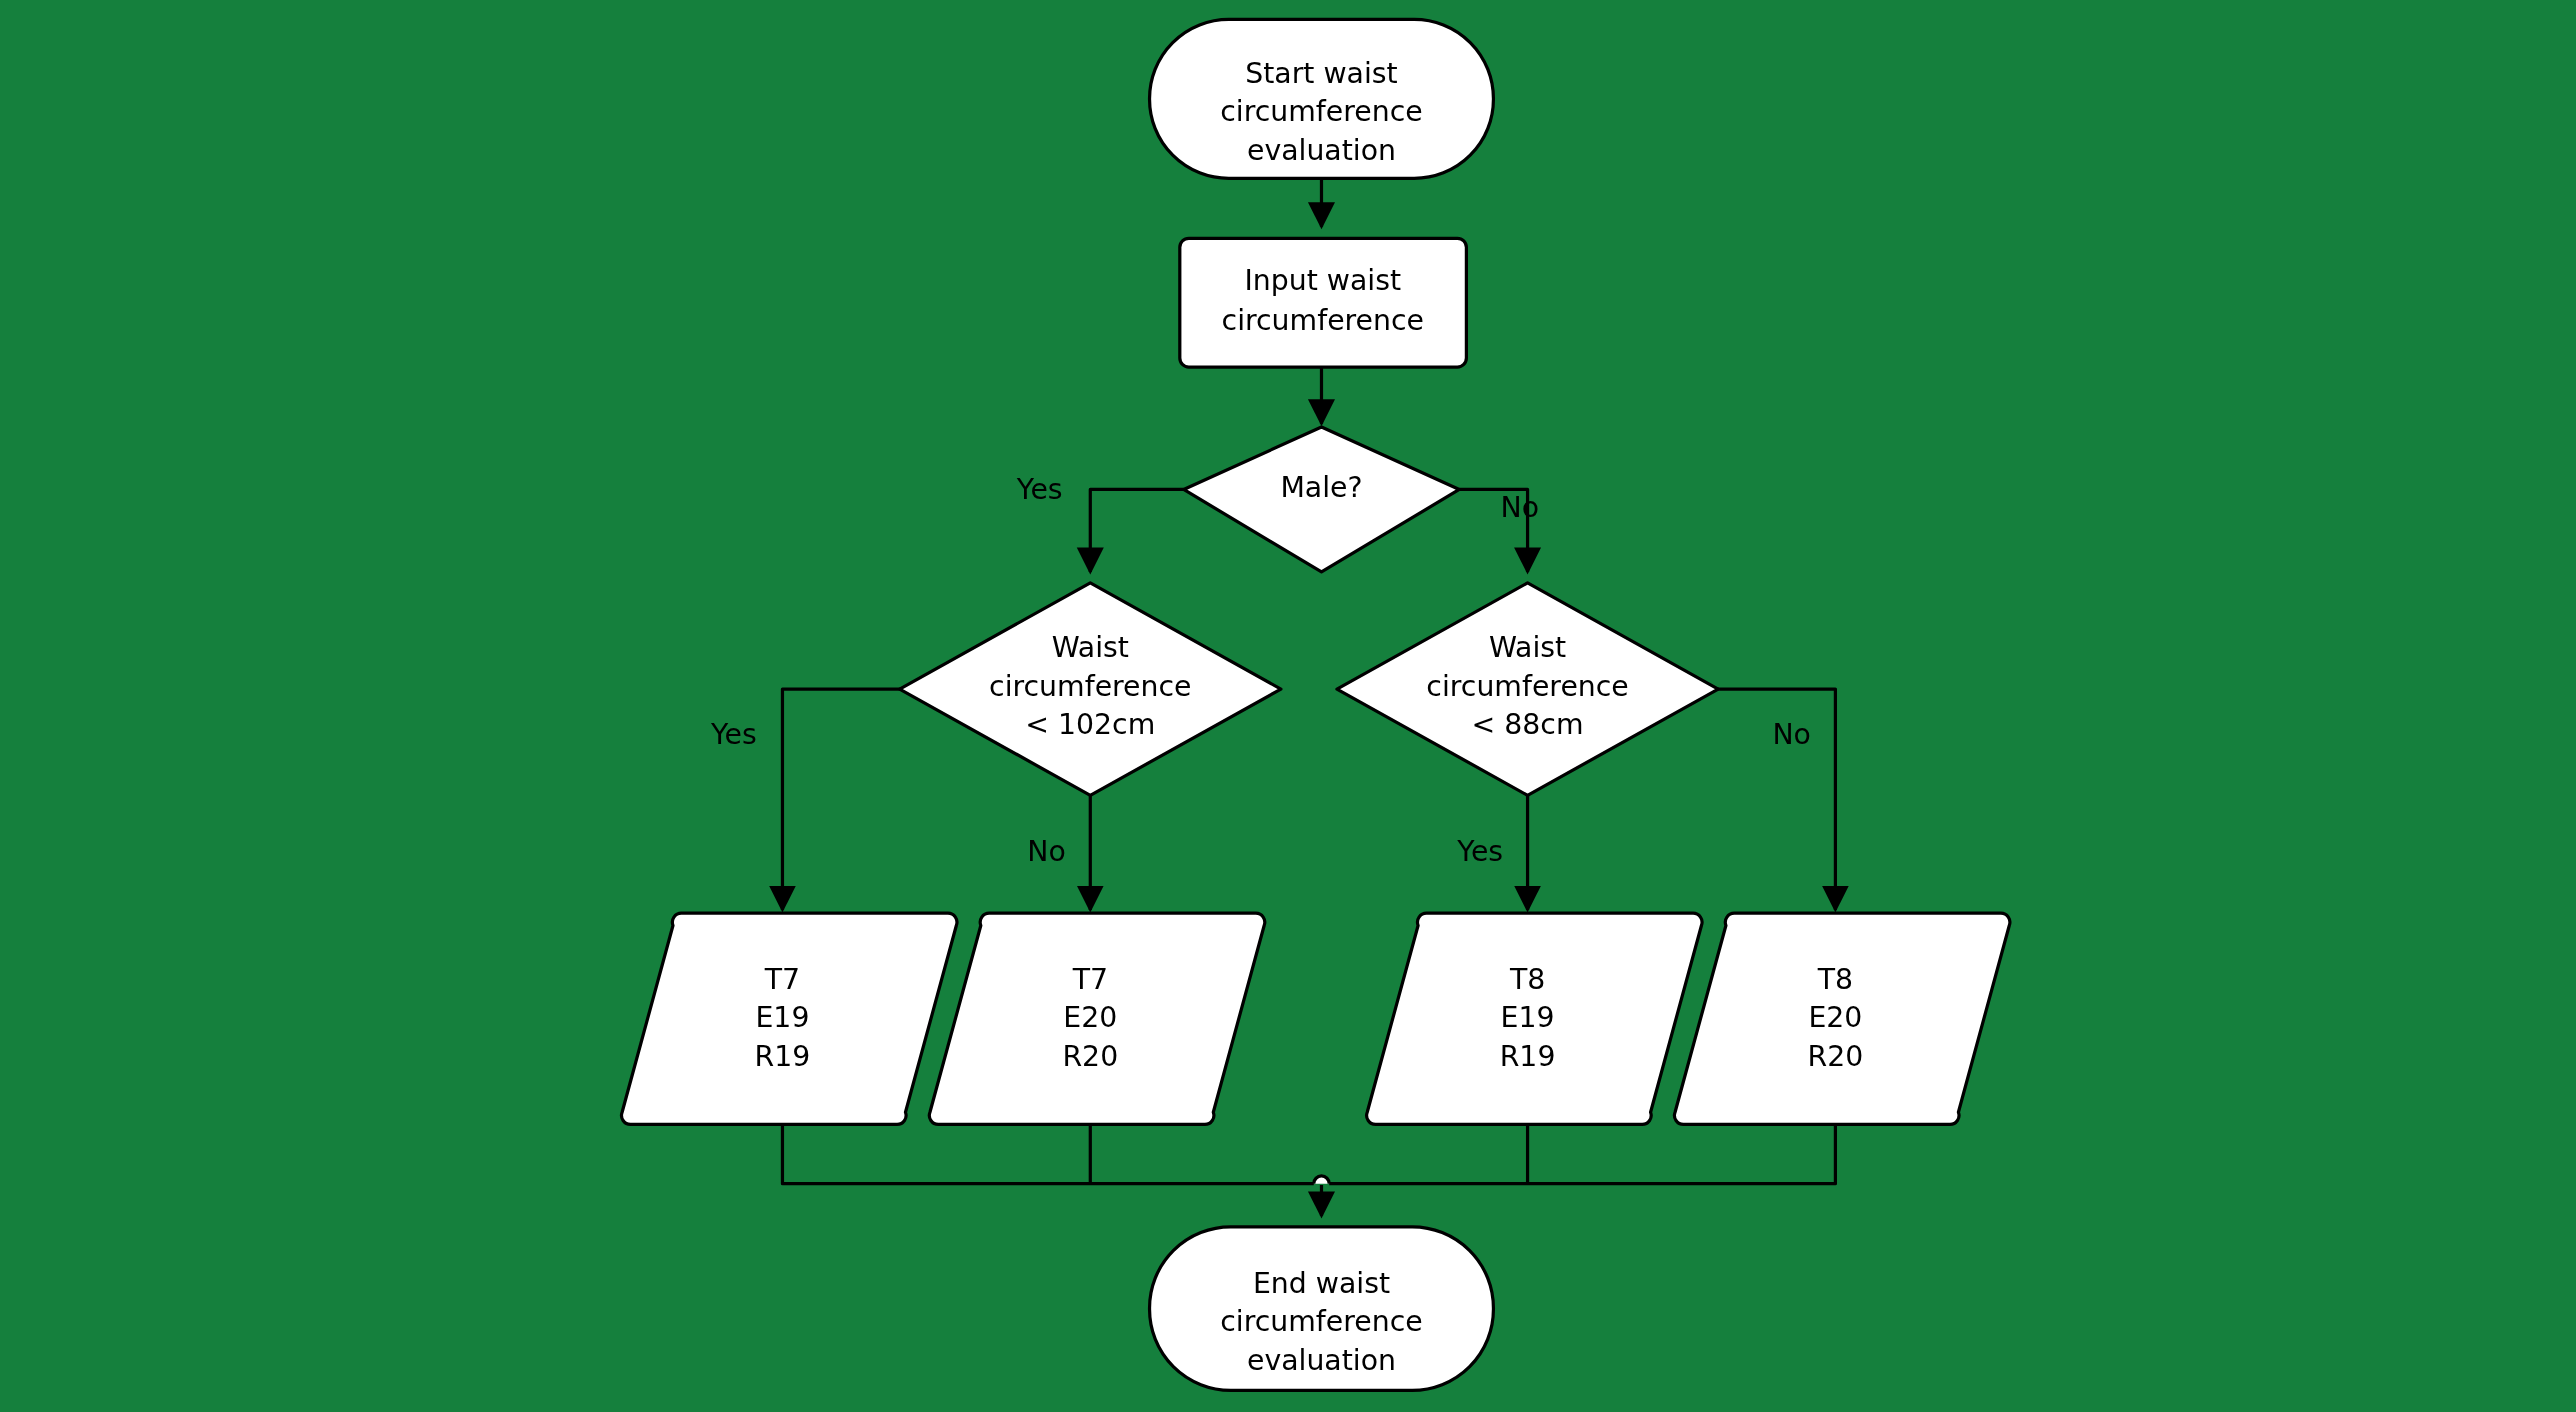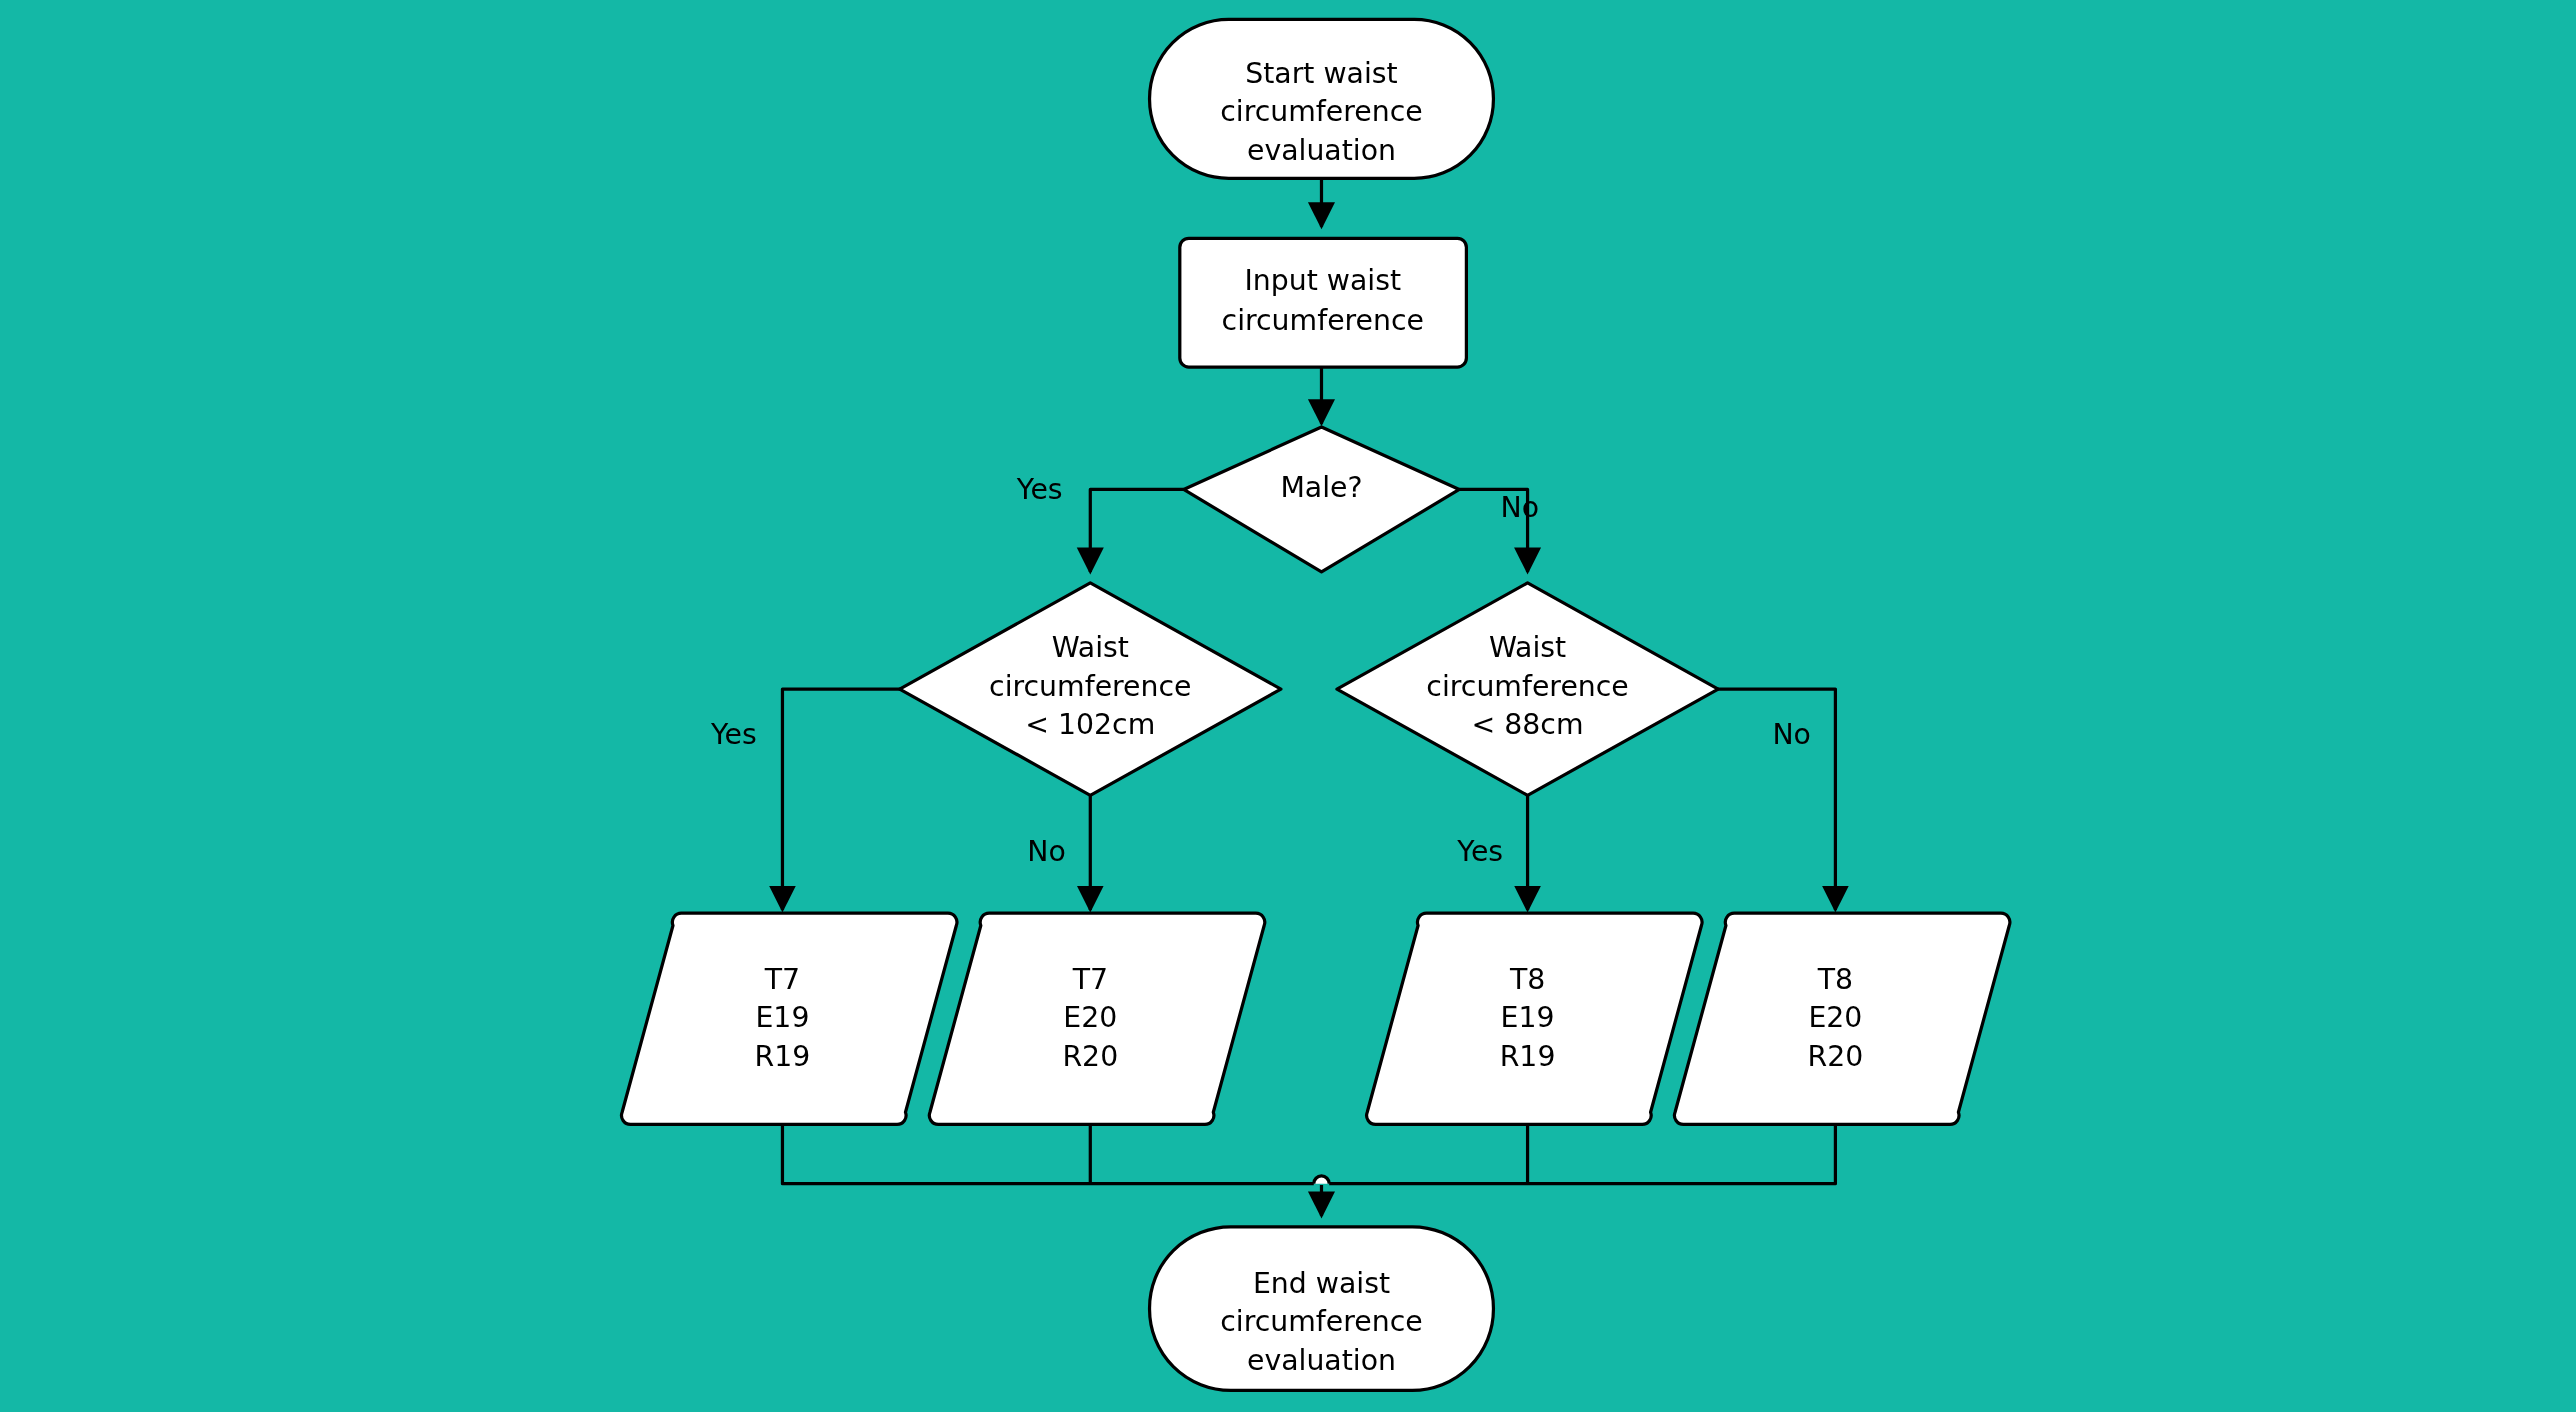--- a/index.html
+++ b/index.html
@@ -1,19 +1,19 @@
 <!DOCTYPE html>
 <html style="font-size:10.3px"><head>
 <meta charset="utf-8">
 <title>Waist circumference evaluation flowchart</title>
 <style>
   html,body{margin:0;padding:0;background:#ffffff;}
   body{width:2576px;height:1413px;overflow:hidden;
        font-family:"DejaVu Sans","Liberation Sans",sans-serif;}
-  #chart-root{position:relative;width:2576px;height:1413px;background:#14b8a6;}
+  #chart-root{position:relative;width:2576px;height:1413px;background:#15803d;}
   svg.diagram{position:absolute;top:0;left:0;width:2576px;height:1413px;display:block;}
   .node-text{font-family:"DejaVu Sans","Liberation Sans",sans-serif;
              font-size:44px;fill:#000000;text-anchor:middle;dominant-baseline:middle;}
   .edge-label{font-family:"DejaVu Sans","Liberation Sans",sans-serif;
               font-size:44px;fill:#000000;dominant-baseline:middle;}
   .shape{fill:#ffffff;stroke:#000000;stroke-width:5;stroke-linejoin:round;}
   .conn{fill:none;stroke:#000000;stroke-width:5;stroke-linecap:butt;stroke-linejoin:round;}
   .hop{fill:#ffffff;stroke:#000000;stroke-width:5;}
 </style>
 </head>

